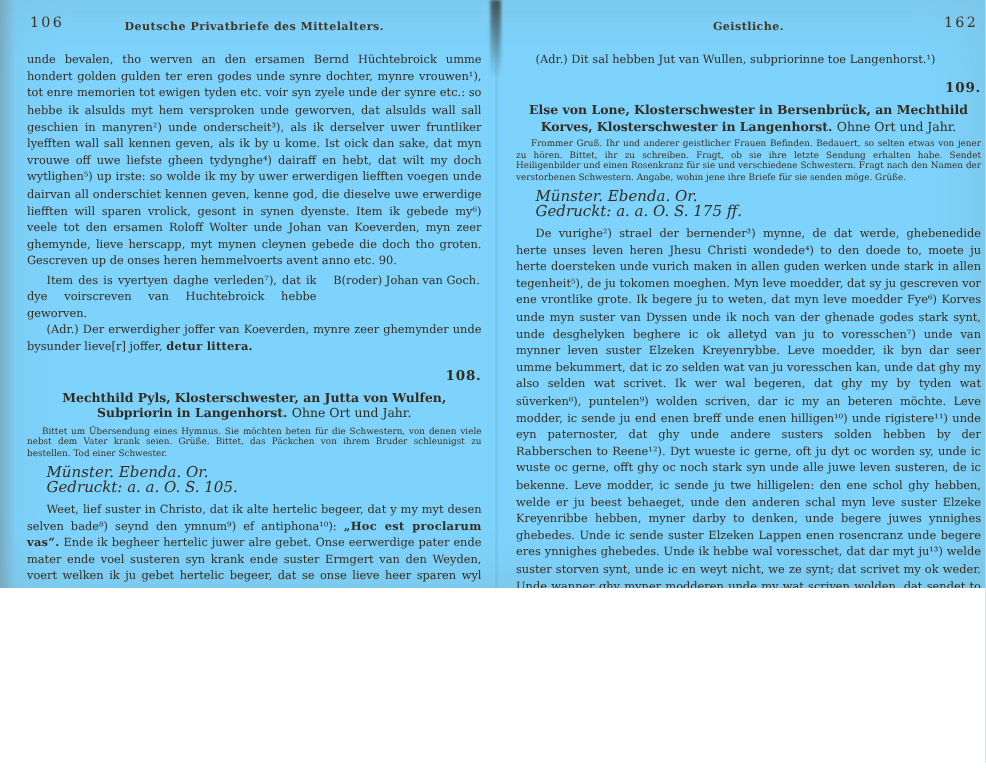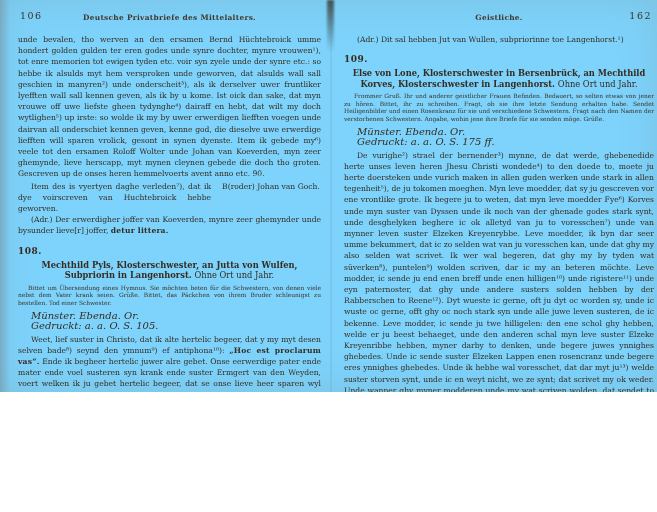--- a/index.html
+++ b/index.html
@@ -37,21 +37,21 @@
   }
 
   .bt { font-size:7.6px; line-height:11.2px; text-align:justify; }
   .indent { text-indent:13px; }
   .latin { font-weight:bold; letter-spacing:.2px; }
 
   .item-row { display:flex; margin-top:1px; }
   .item-note { flex:1; padding-right:10px; }
   .sig { width:100px; text-align:center; font-size:7.6px; line-height:11.2px; }
 
-  .sec-num { text-align:left; font-weight:bold; font-size:9px; margin:9px 0 4px; letter-spacing:.5px; }
+  .sec-num { text-align:right; font-weight:bold; font-size:9px; margin:9px 0 4px; letter-spacing:.5px; }
   .sec-title {
     text-align:center; font-weight:bold; font-size:8.3px; line-height:10.6px;
     margin:0 2px 4px;
   }
   .sec-title .suffix { font-weight:normal; }
 
   .regest { font-size:5.9px; line-height:7.4px; text-align:justify; text-indent:10px; margin-bottom:4px; color:#3b3125; }
   .src { font-size:10px; line-height:9.8px; margin-left:13px;font-style:italic; }
   .src-block { margin-bottom:3px; }
 

